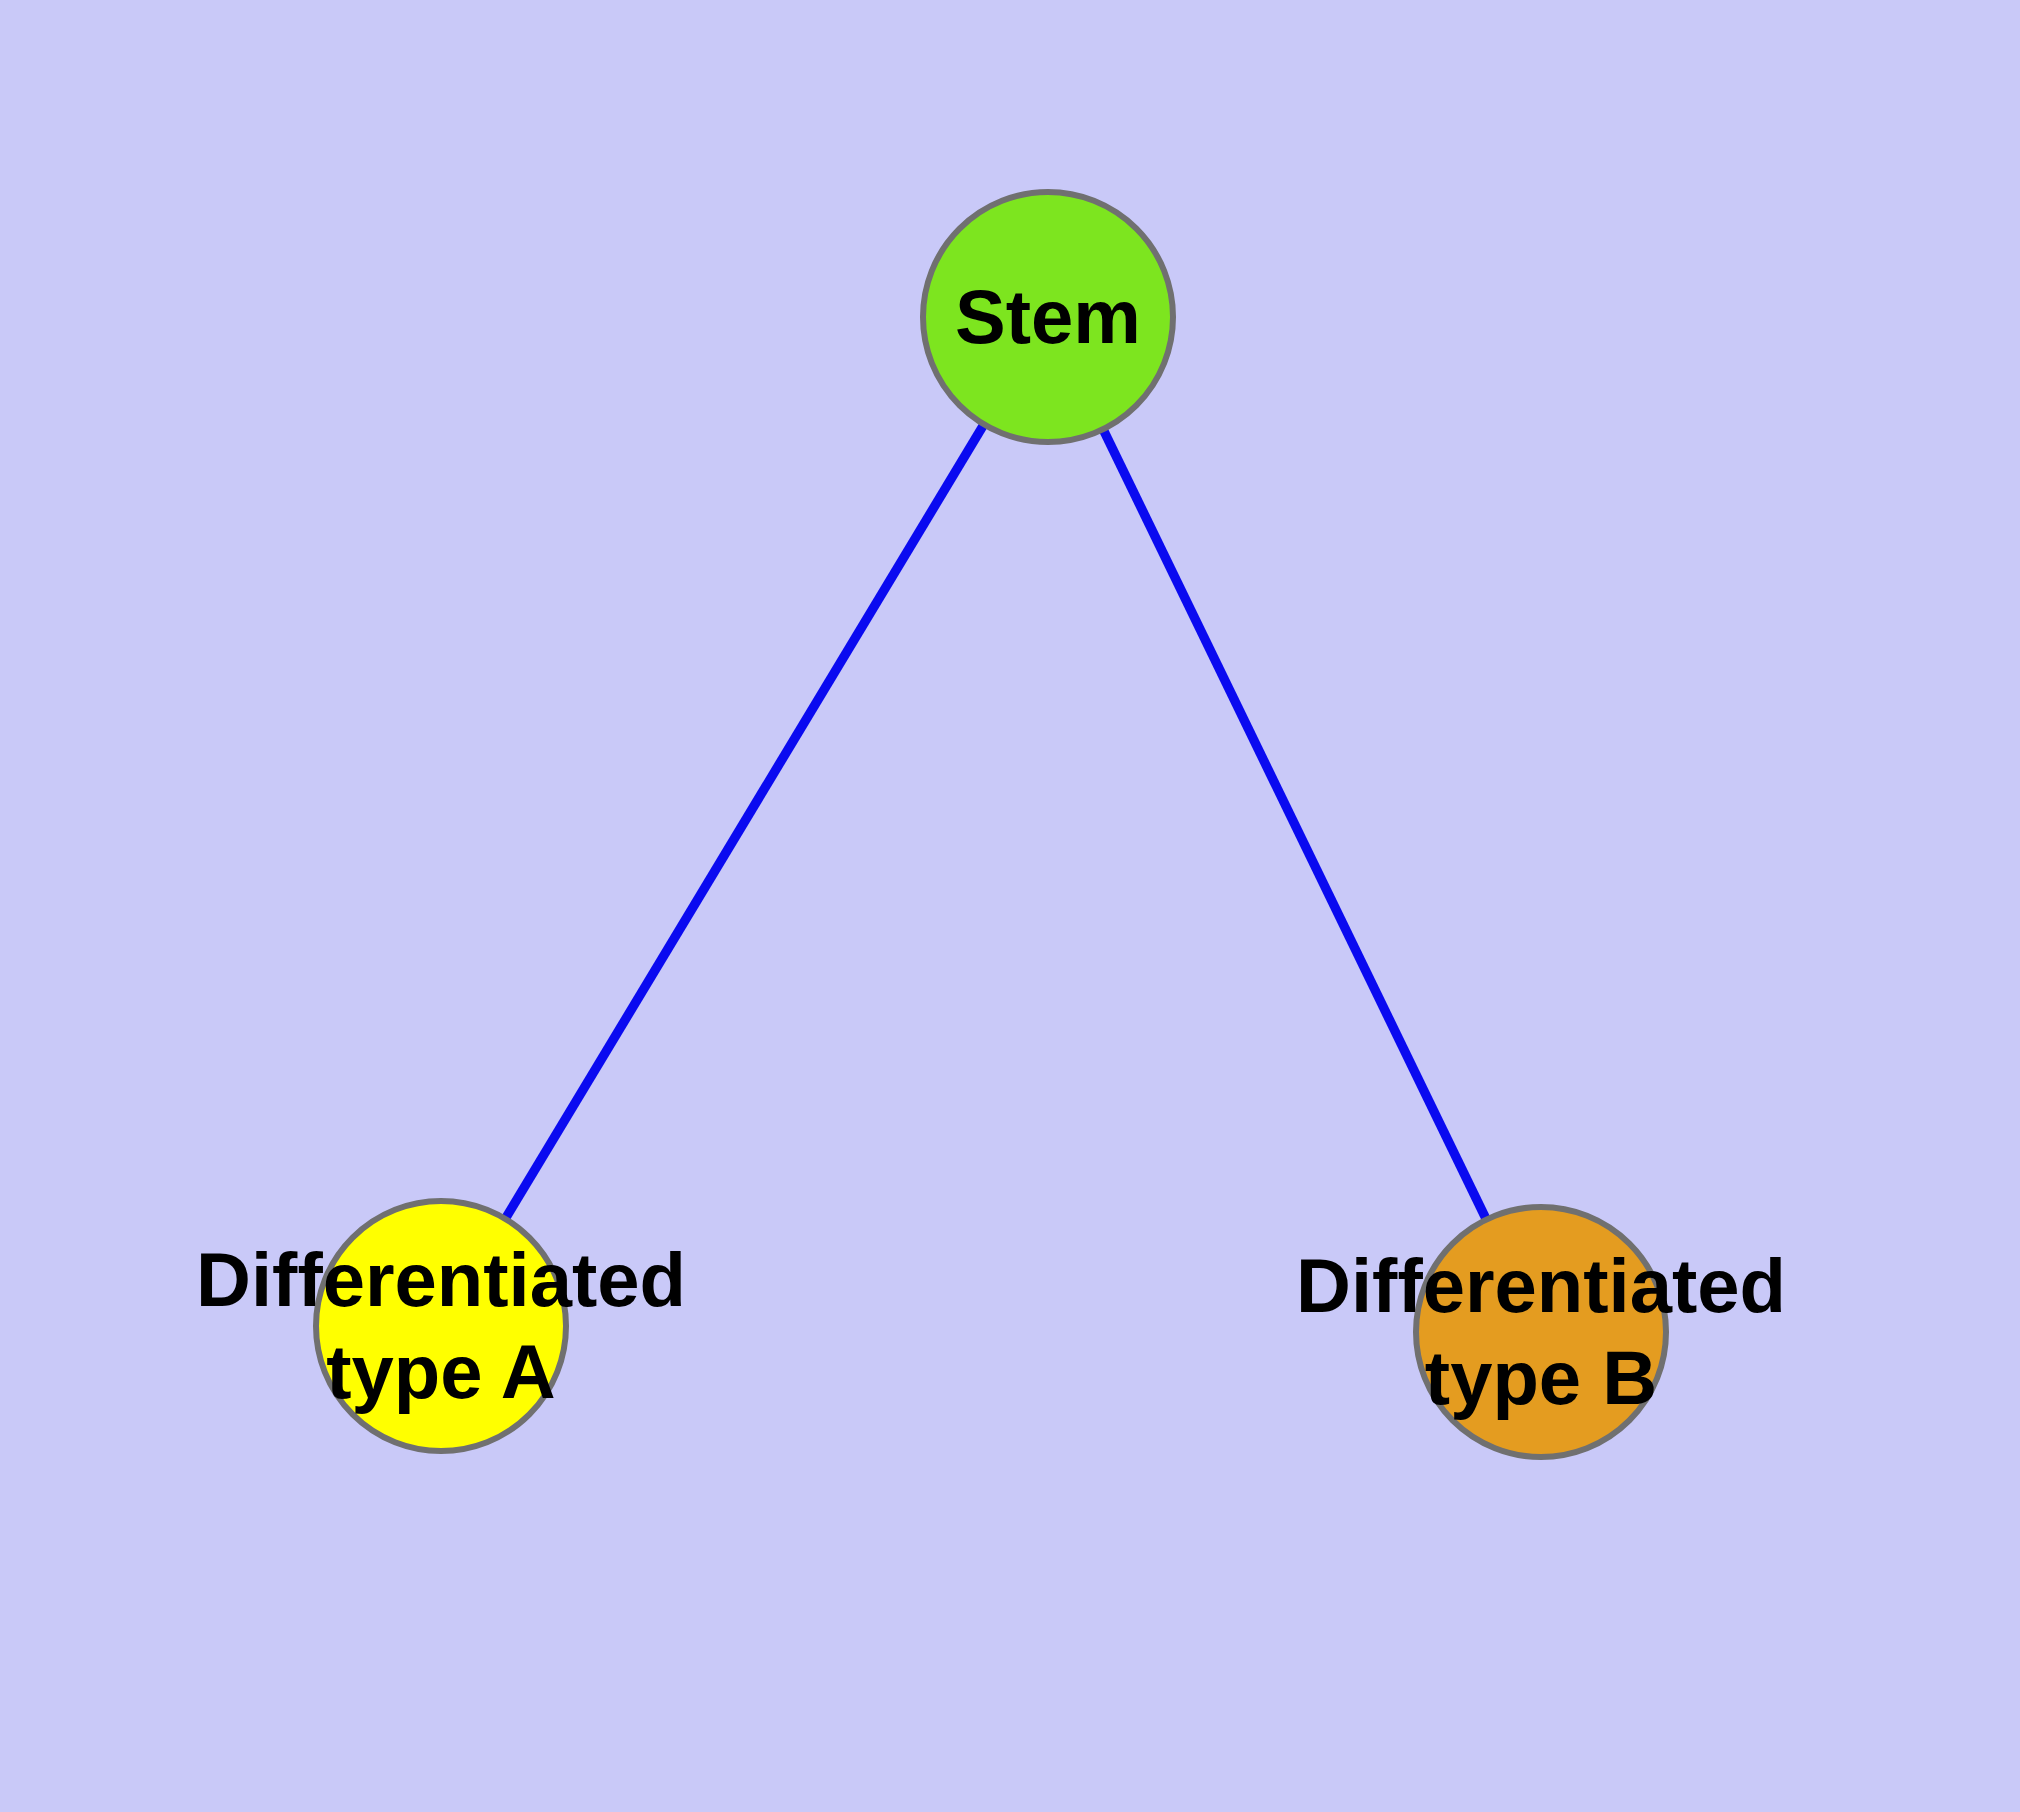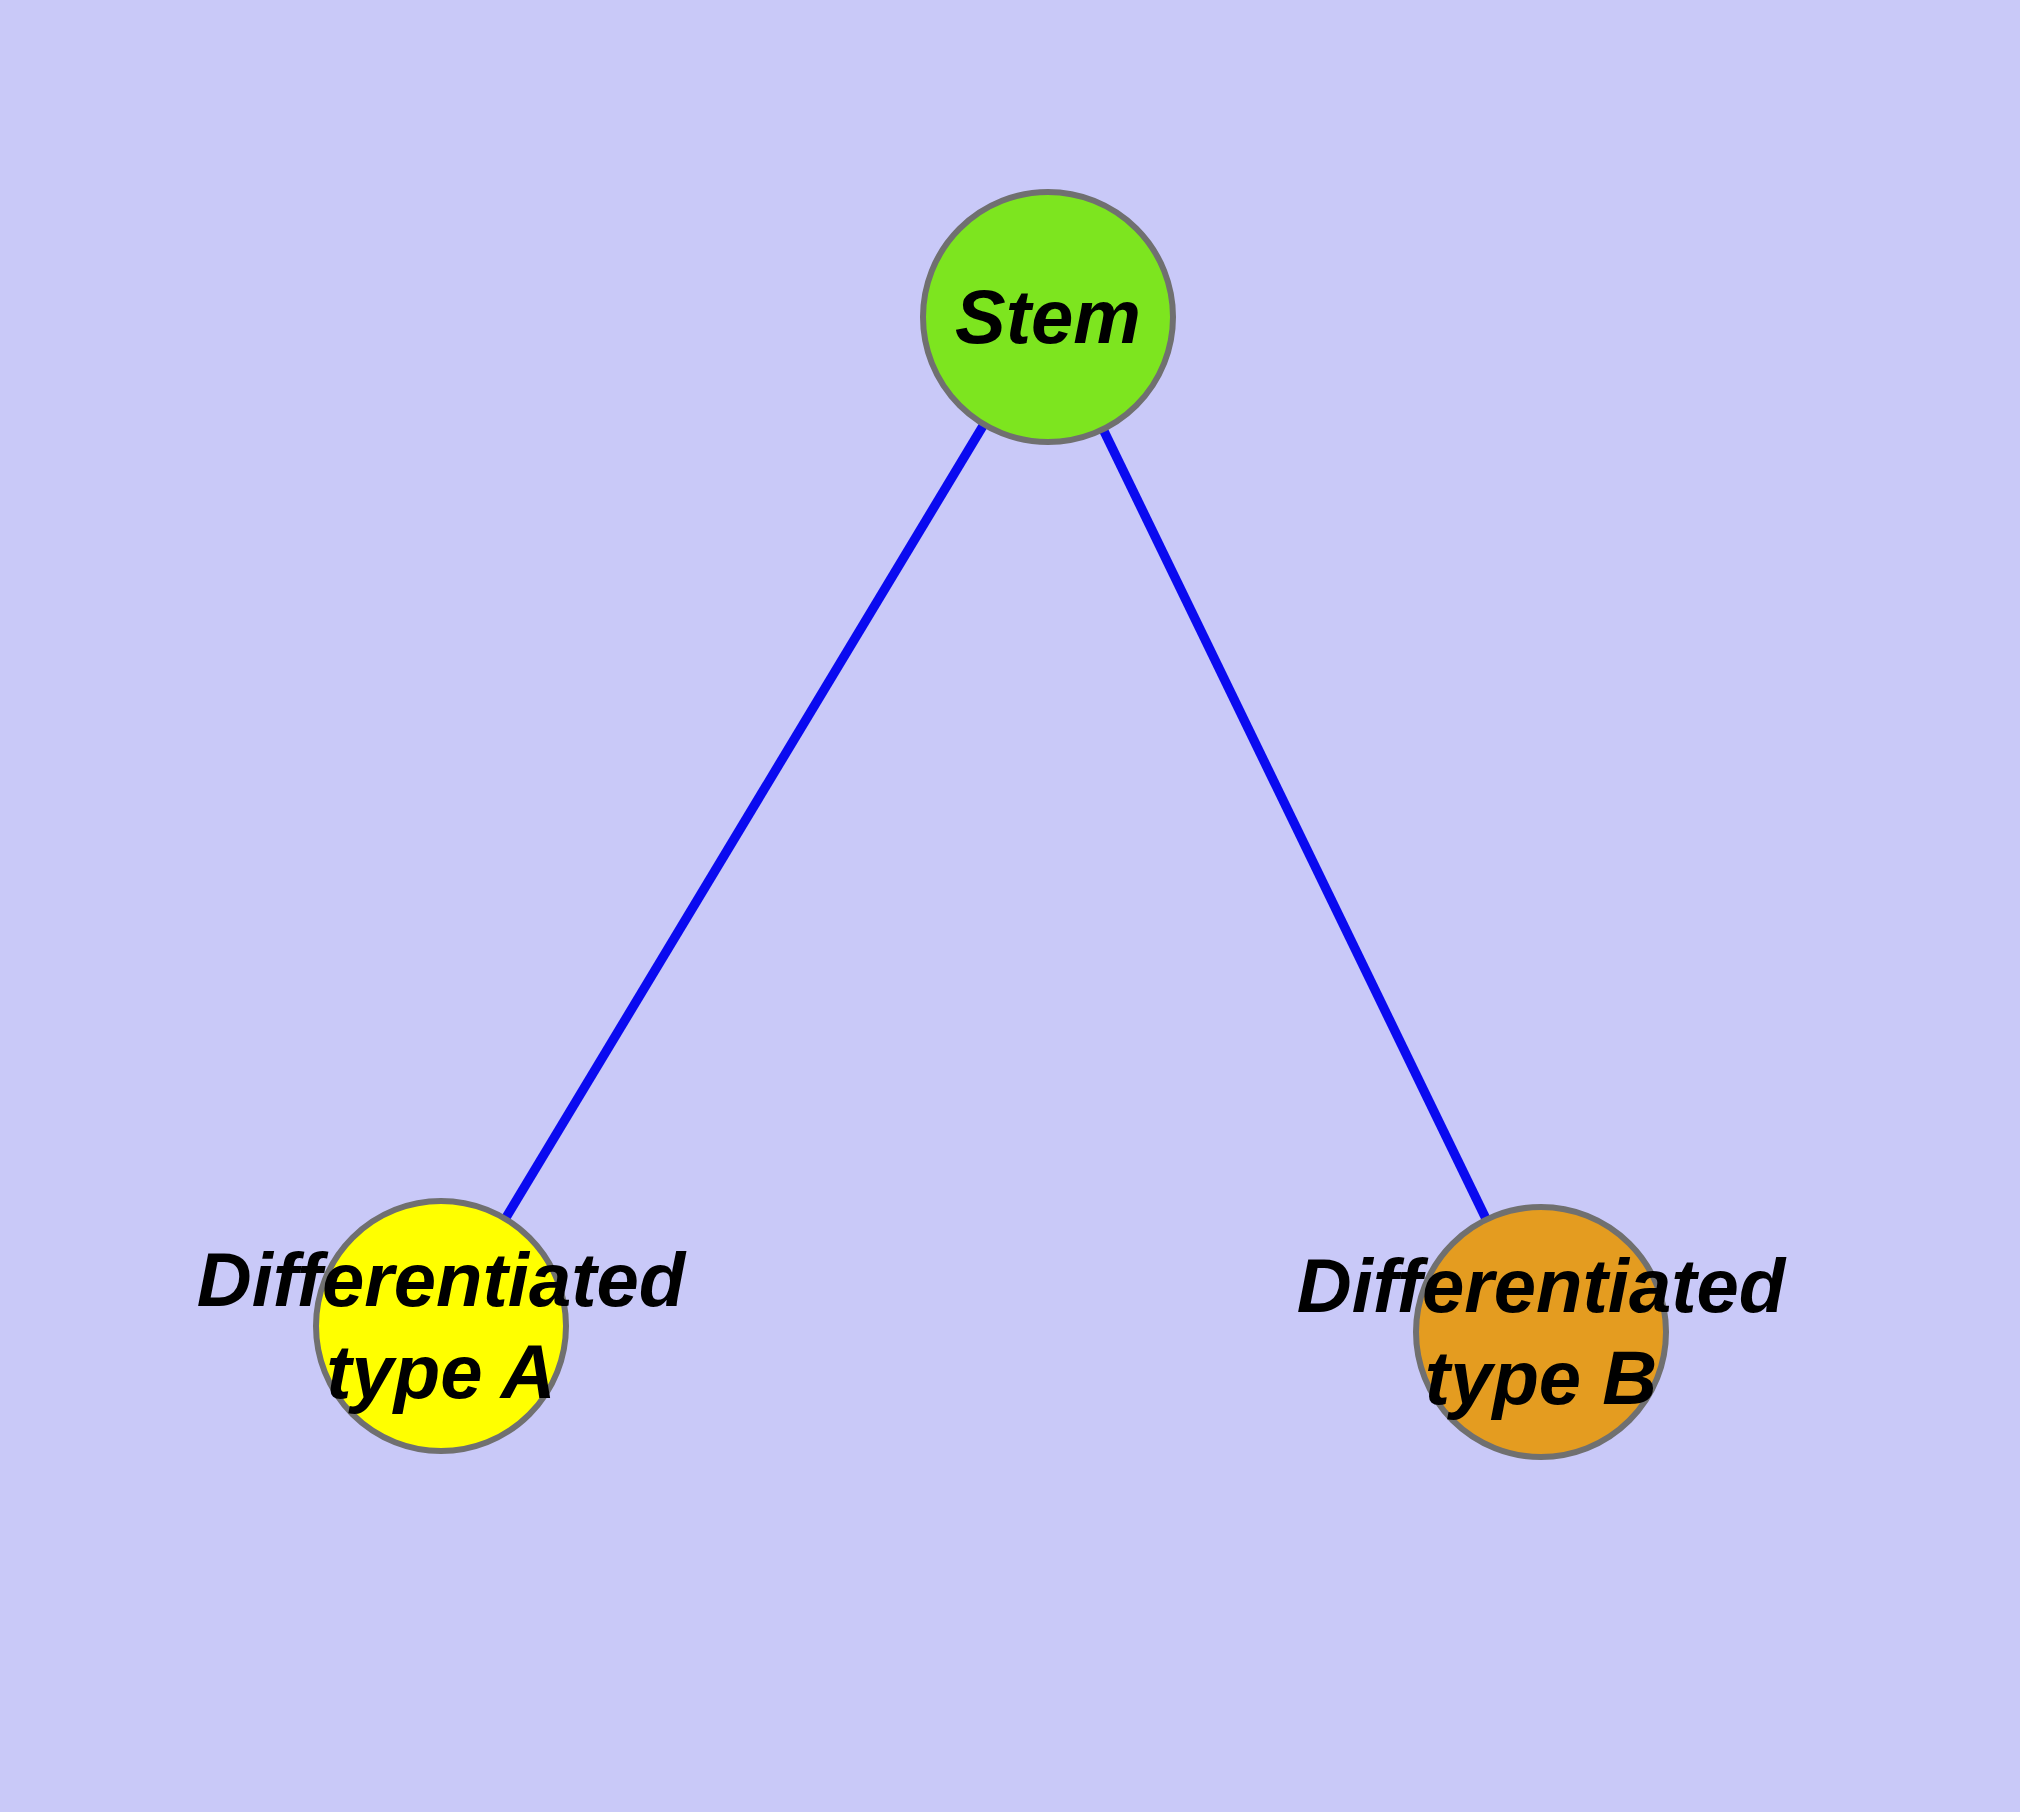--- a/index.html
+++ b/index.html
@@ -5,21 +5,20 @@
   html, body {
     margin: 0;
     padding: 0;
   }
   #canvas {
     position: relative;
     width: 2021px;
     height: 1812px;
     overflow: hidden;
     font-family: "Liberation Sans", sans-serif;
-    font-style: italic;
   }
   #edges-layer {
     position: absolute;
     left: 0;
     top: 0;
     width: 100%;
     height: 100%;
   }
   .node {
     position: absolute;

